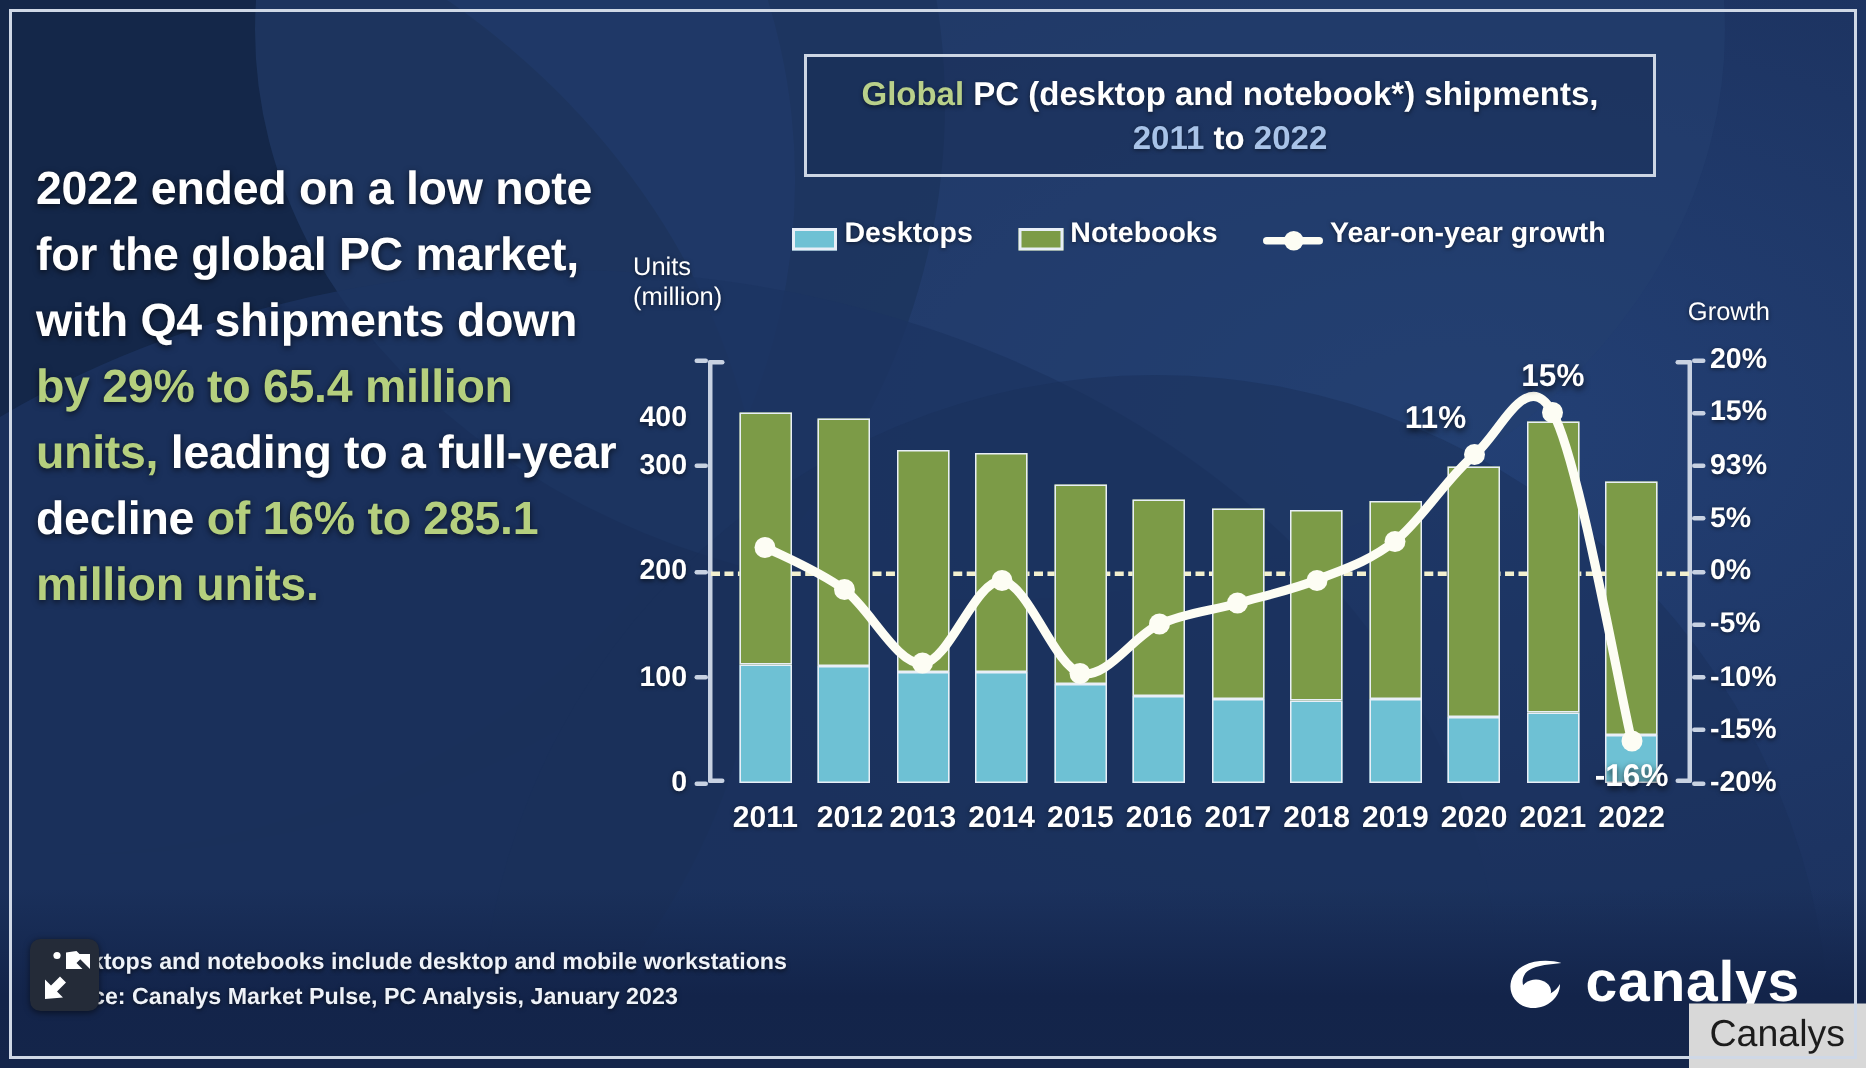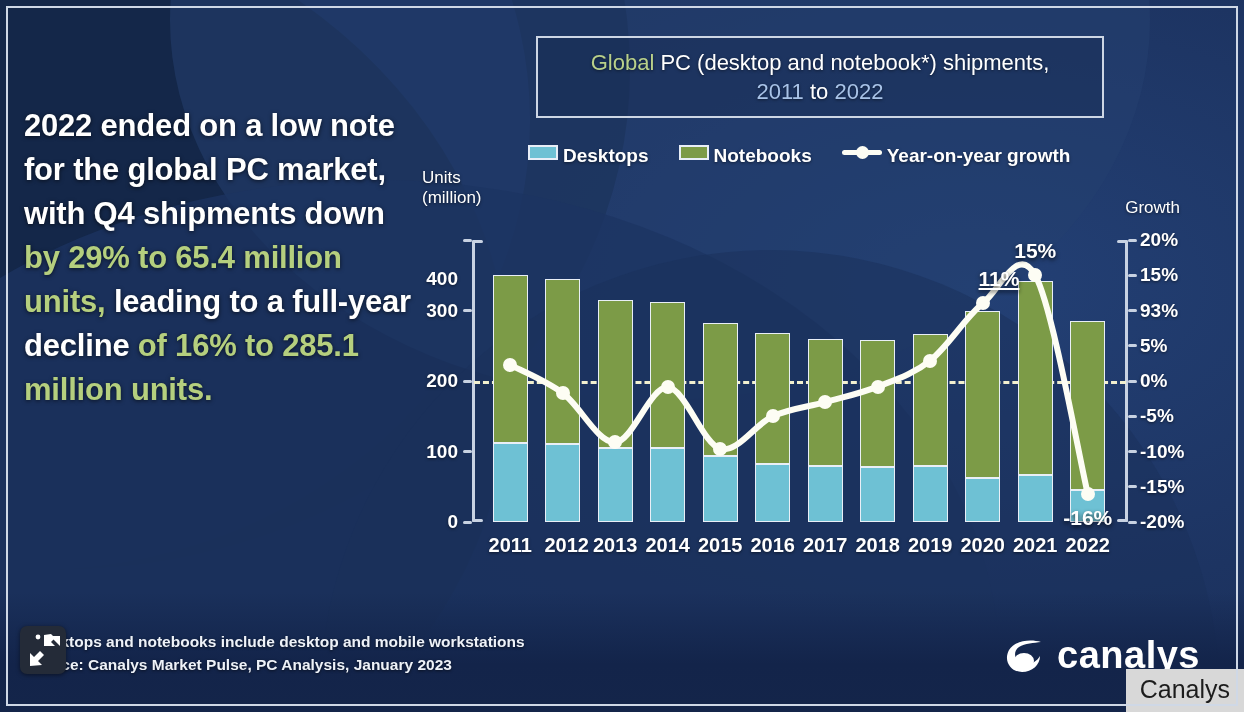--- a/index.html
+++ b/index.html
@@ -84,35 +84,35 @@
     position:absolute;left:536px;top:36px;width:568px;height:82px;
     z-index:10;
     border:2px solid #cdd6e4;
     box-sizing:border-box;
     background:rgba(24,45,84,.45);
     display:flex;align-items:center;justify-content:center;
     text-align:center;
     padding:4px 10px;
   }
   .title-text{
-    color:#ffffff;font-size:22px;font-weight:normal;line-height:1.32;
+    color:#ffffff;font-size:22px;font-weight:bold;line-height:1.32;
     text-shadow:0 1px 3px rgba(0,0,0,.5);
   }
   .t-green{color:#b9d08a;}
   .t-blue{color:#a8c3e8;}
 
   
   .legend{
     position:absolute;left:528px;top:142px;width:600px;height:28px;
     z-index:10;
     display:flex;align-items:center;gap:30px;
     color:#fff;font-size:19px;font-weight:bold;
     text-shadow:0 1px 3px rgba(0,0,0,.5);
   }
-  .lg-item{display:flex;align-items:flex-start;gap:5px;}
+  .lg-item{display:flex;align-items:flex-end;gap:5px;}
   .lg-swatch{
     width:30px;height:15px;border:2px solid #e8eef7;box-sizing:border-box;display:block;
   }
   .lg-line{
     position:relative;width:40px;height:14px;display:block;
   }
   .lg-line:before{
     content:"";position:absolute;left:0;top:5px;width:40px;height:5px;
     background:#fdfdf4;border-radius:3px;
   }
@@ -370,21 +370,21 @@
           <div style="position: absolute; left: 229.25px; top: 201.68px; width: 14px; height: 14px; border-radius: 50%; background: rgb(253, 253, 244);"></div>
           <div style="position: absolute; left: 281.75px; top: 169.25px; width: 14px; height: 14px; border-radius: 50%; background: rgb(253, 253, 244);"></div>
           <div style="position: absolute; left: 334.25px; top: 155.15px; width: 14px; height: 14px; border-radius: 50%; background: rgb(253, 253, 244);"></div>
           <div style="position: absolute; left: 386.75px; top: 139.64px; width: 14px; height: 14px; border-radius: 50%; background: rgb(253, 253, 244);"></div>
           <div style="position: absolute; left: 439.25px; top: 113.555px; width: 14px; height: 14px; border-radius: 50%; background: rgb(253, 253, 244);"></div>
           <div style="position: absolute; left: 491.75px; top: 56.45px; width: 14px; height: 14px; border-radius: 50%; background: rgb(253, 253, 244);"></div>
           <div style="position: absolute; left: 544.25px; top: 28.25px; width: 14px; height: 14px; border-radius: 50%; background: rgb(253, 253, 244);"></div>
           <div style="position: absolute; left: 596.75px; top: 246.8px; width: 14px; height: 14px; border-radius: 50%; background: rgb(253, 253, 244);"></div>
         </div>
       <div id="dlabels">
-          <div class="dlabel" style="left: 515px; top: 39.45px; text-decoration: underline;">11%</div>
+          <div class="dlabel" style="left: 473px; top: 39.45px;">11%</div>
           <div class="dlabel" style="left: 551.25px; top: 11.25px;">15%</div>
           <div class="dlabel" style="left: 603.75px; top: 277.8px;">-16%</div>
         </div>
       <div id="xlabels">
           <div class="xlab" style="left: 0px; width: 52.5px;">2011</div>
           <div class="xlab" style="left: 52.5px; width: 52.5px; text-align: right;">2012</div>
           <div class="xlab" style="left: 105px; width: 52.5px;">2013</div>
           <div class="xlab" style="left: 157.5px; width: 52.5px;">2014</div>
           <div class="xlab" style="left: 210px; width: 52.5px;">2015</div>
           <div class="xlab" style="left: 262.5px; width: 52.5px;">2016</div>

